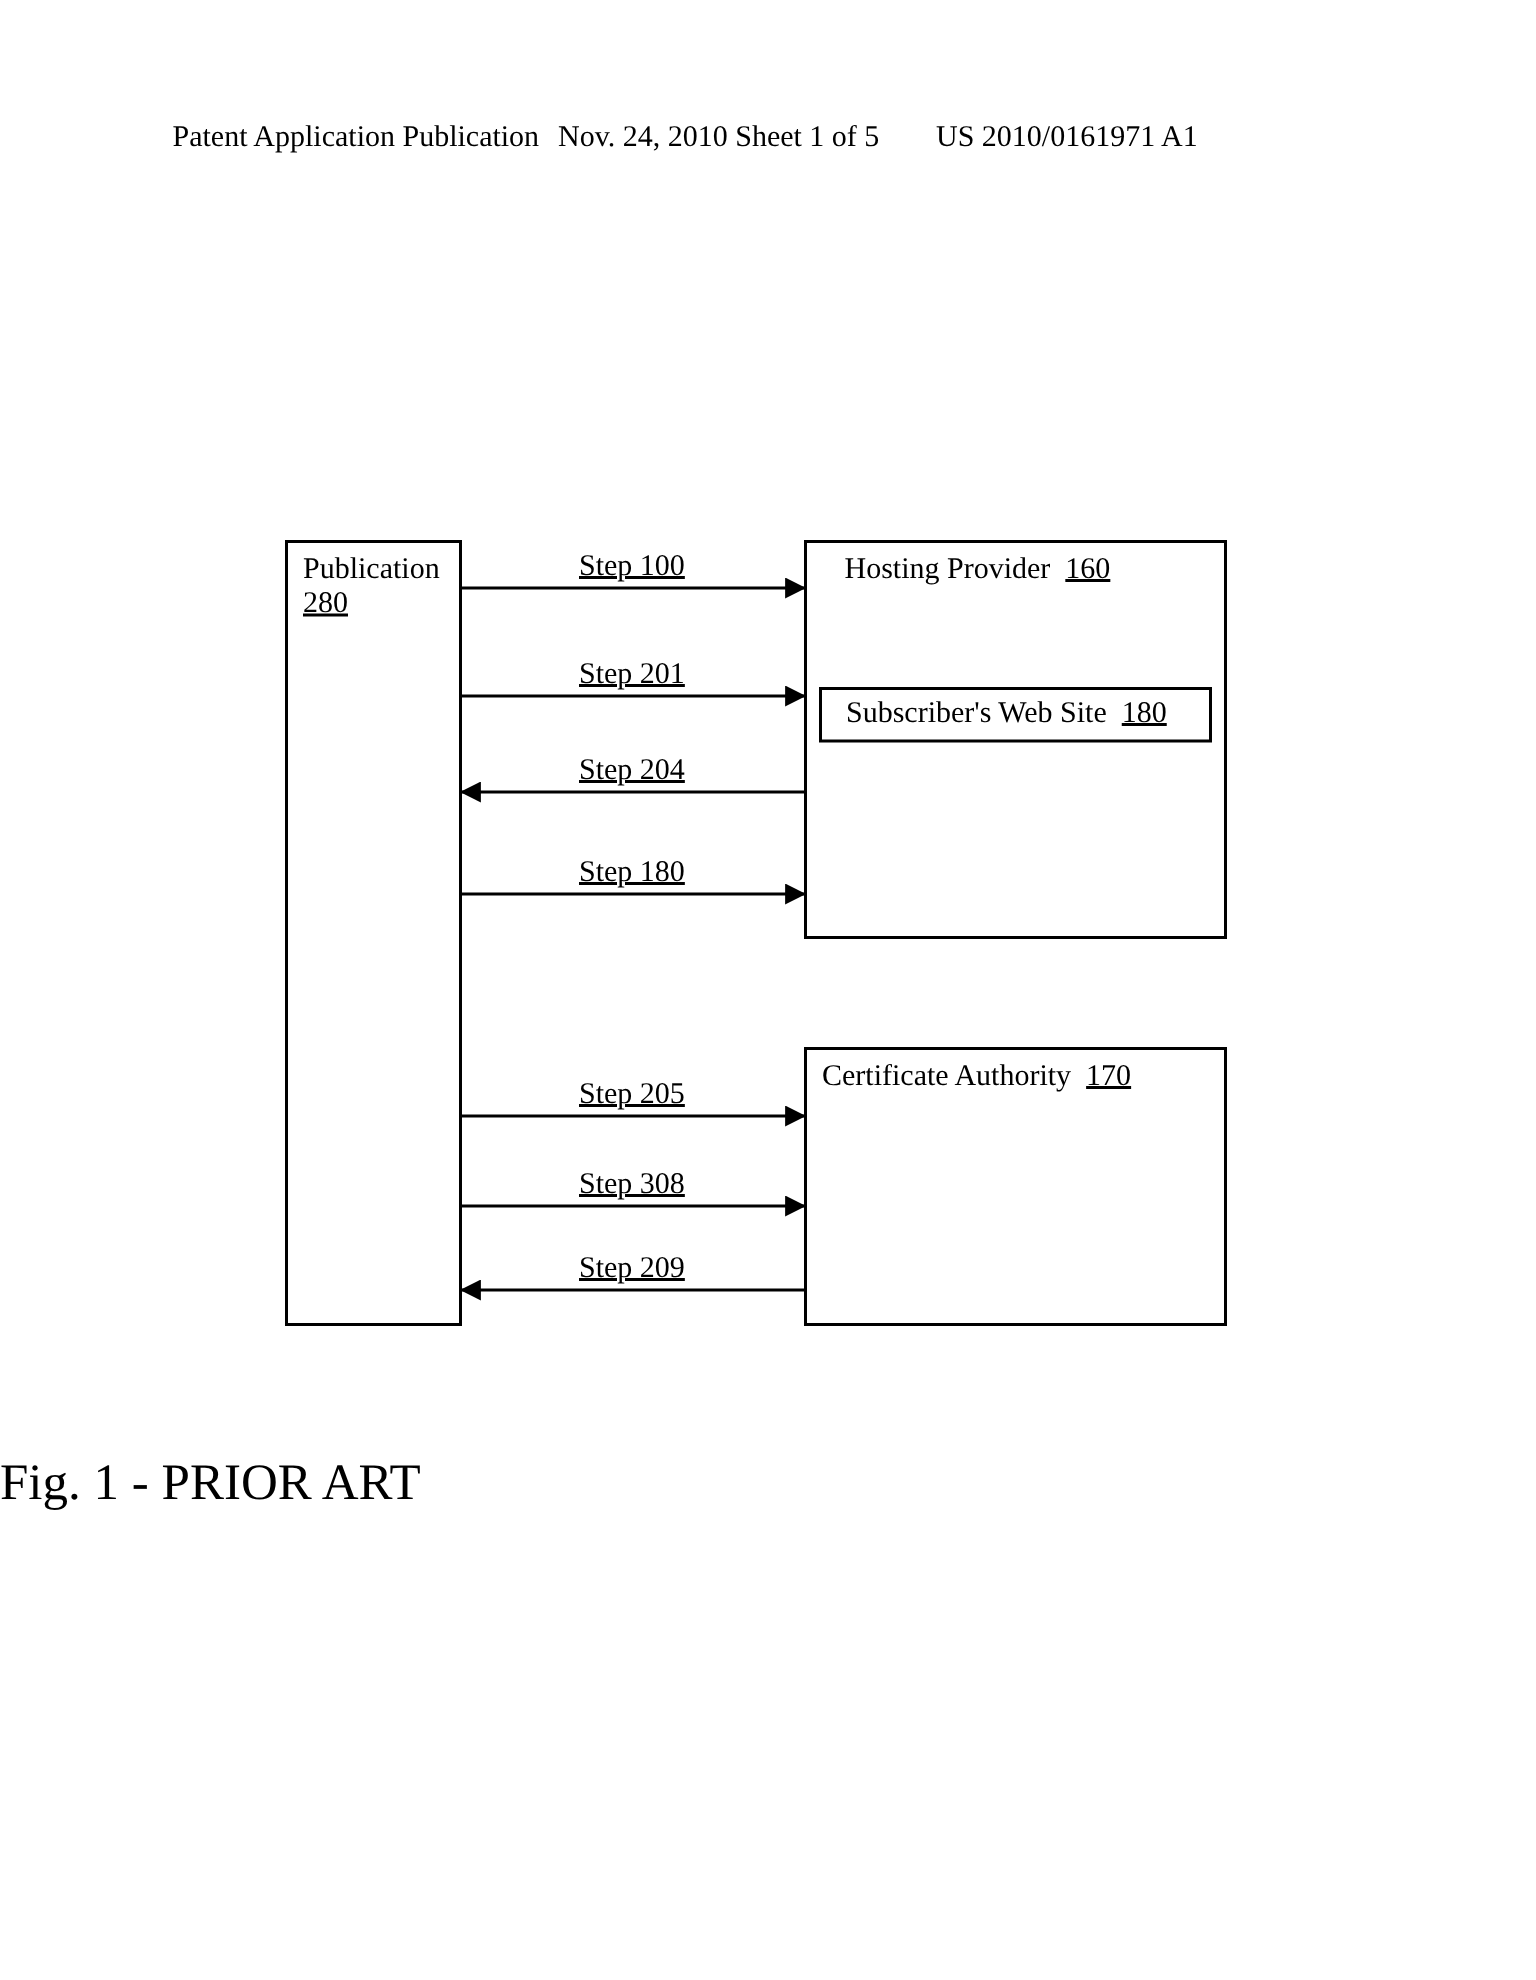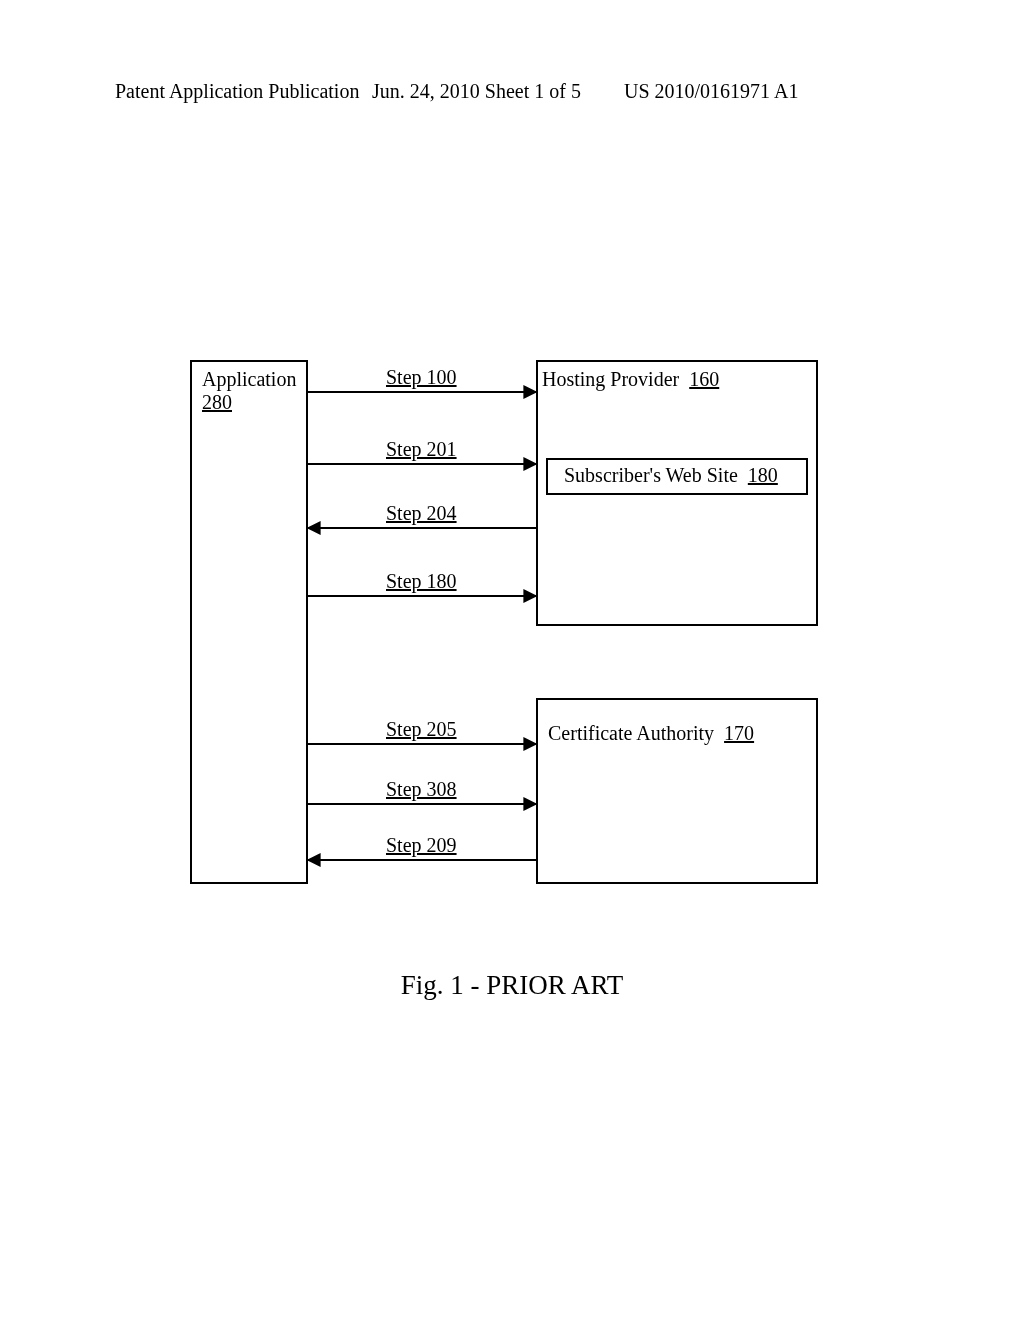--- a/index.html
+++ b/index.html
@@ -55,78 +55,78 @@
     width: 118px;
     height: 524px;
     padding: 6px 10px;
     font-size: 20px;
   }
   .hosting-box {
     left: 346px;
     top: 0;
     width: 282px;
     height: 266px;
-    padding: 6px 4px;
+    padding: 6px 25px;
     font-size: 20px;
   }
   .website-box {
     left: 356px;
     top: 98px;
     width: 262px;
     height: 37px;
     font-size: 20px;
     padding: 4px 16px;
   }
   .ca-box {
     left: 346px;
     top: 338px;
     width: 282px;
     height: 186px;
-    padding: 22px 10px;
+    padding: 6px 10px;
     font-size: 20px;
   }
   .underline { text-decoration: underline; }
   .step-label {
     position: absolute;
     font-size: 20px;
     text-decoration: underline;
     white-space: nowrap;
   }
   .caption {
     position: absolute;
     left: 0;
     width: 1024px;
     top: 970px;
-    text-align: center;
-    font-size: 27px;
+    text-align: left;
+    font-size: 34px;
   }
   svg.arrows {
     position: absolute;
     left: 0;
     top: 0;
     width: 628px;
     height: 524px;
     overflow: visible;
   }
 </style>
 </head>
 <body>
 
 <div class="page">
 
   <div class="header">
     <span class="header-left">Patent Application Publication</span>
-    <span class="header-center">Jun. 24, 2010  Sheet 1 of 5</span>
+    <span class="header-center">Nov. 24, 2010  Sheet 1 of 5</span>
     <span class="header-right">US 2010/0161971 A1</span>
   </div>
 
   <div class="diagram">
 
     <div class="box subscriber-box">
-      <span>Application</span><br>
+      <span>Publication</span><br>
       <span class="underline">280</span>
     </div>
 
     <div class="box hosting-box">
       <span>Hosting Provider</span>
       <span>&nbsp;</span><span class="underline">160</span>
     </div>
 
     <div class="box website-box">
       <span>Subscriber's Web Site</span>

